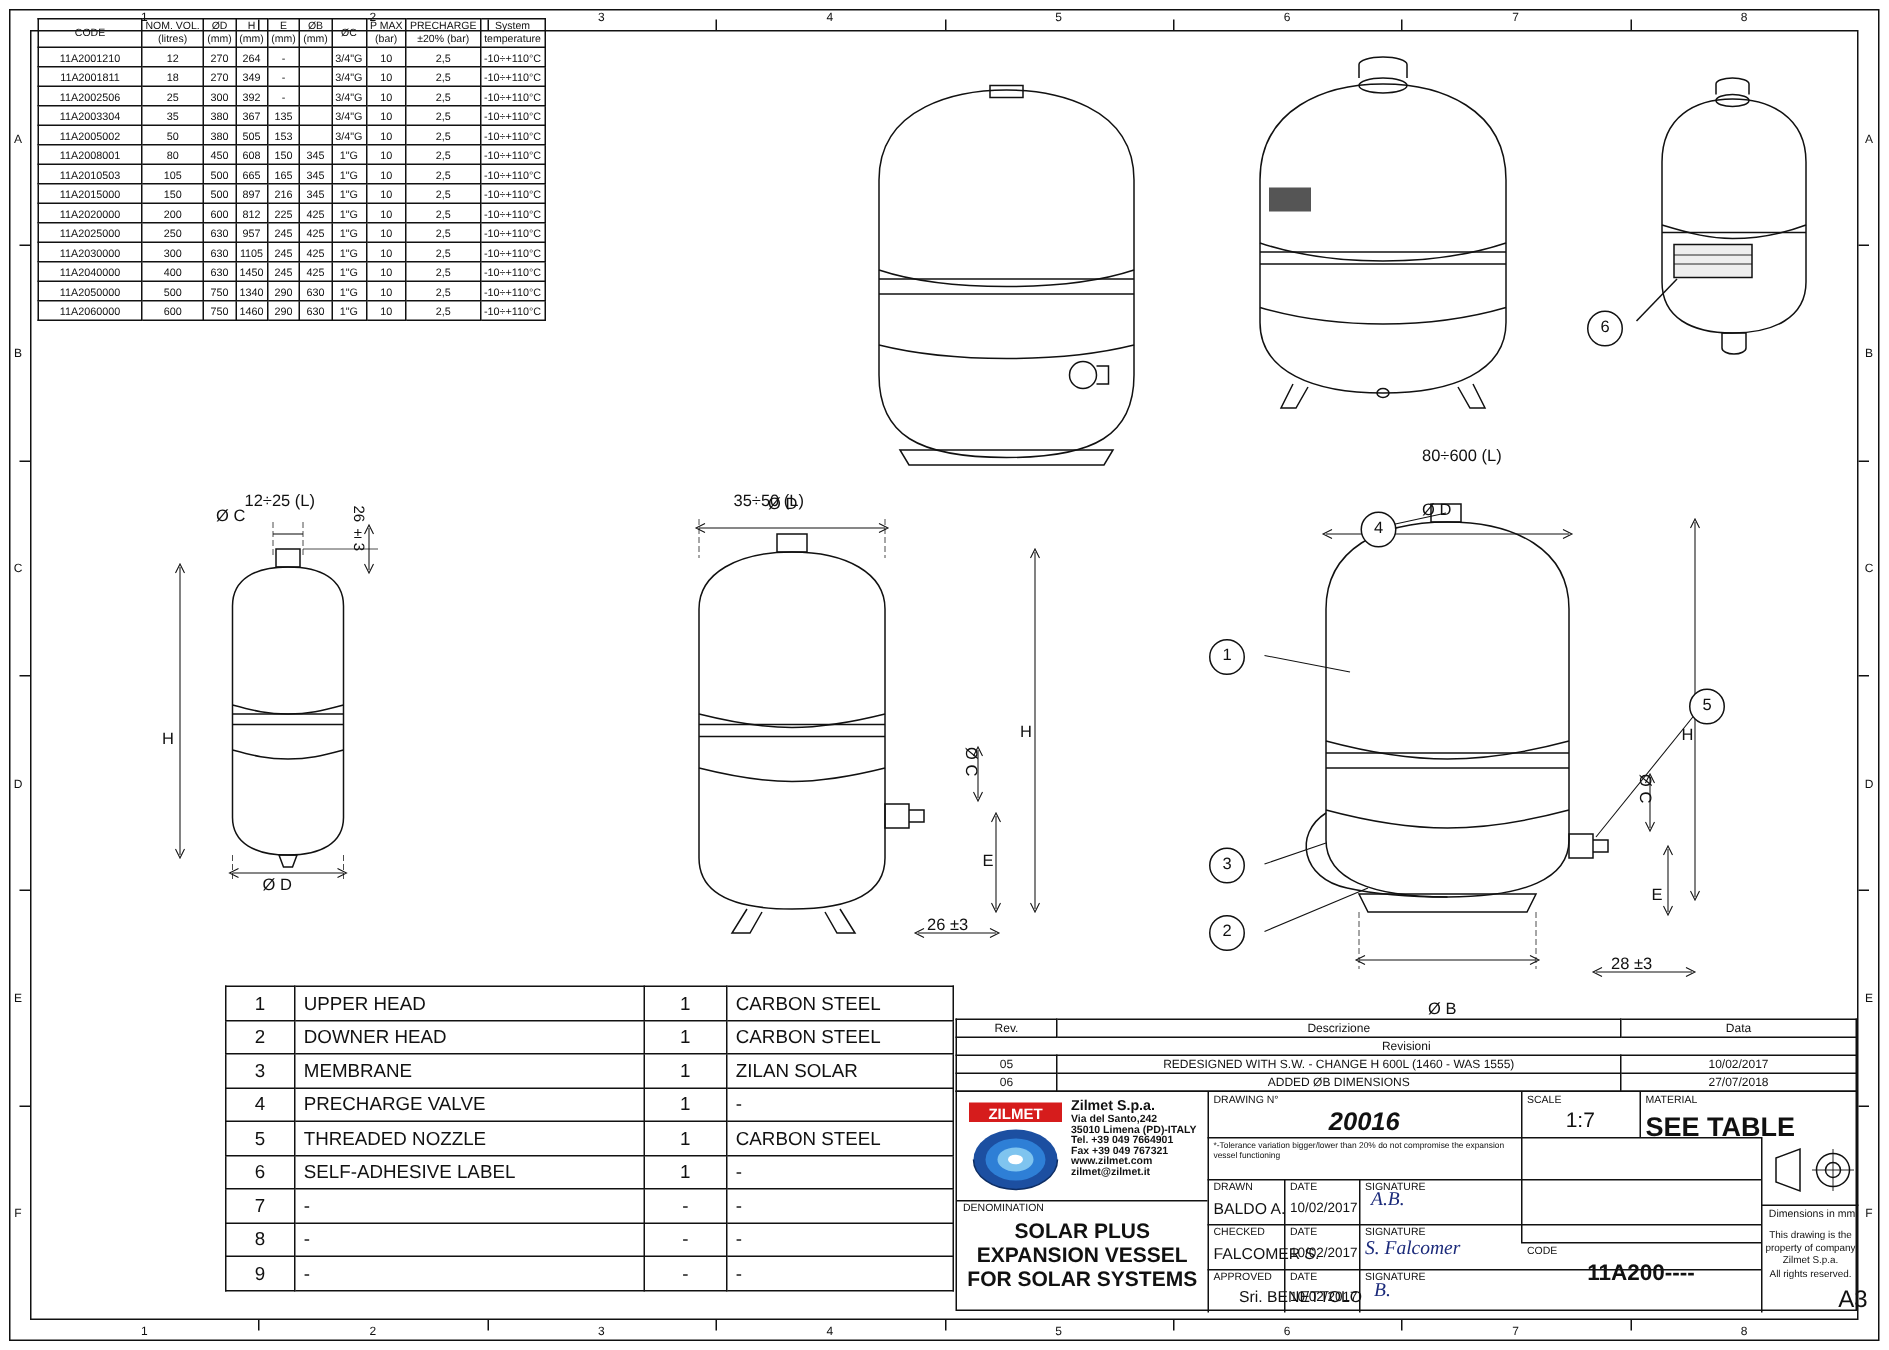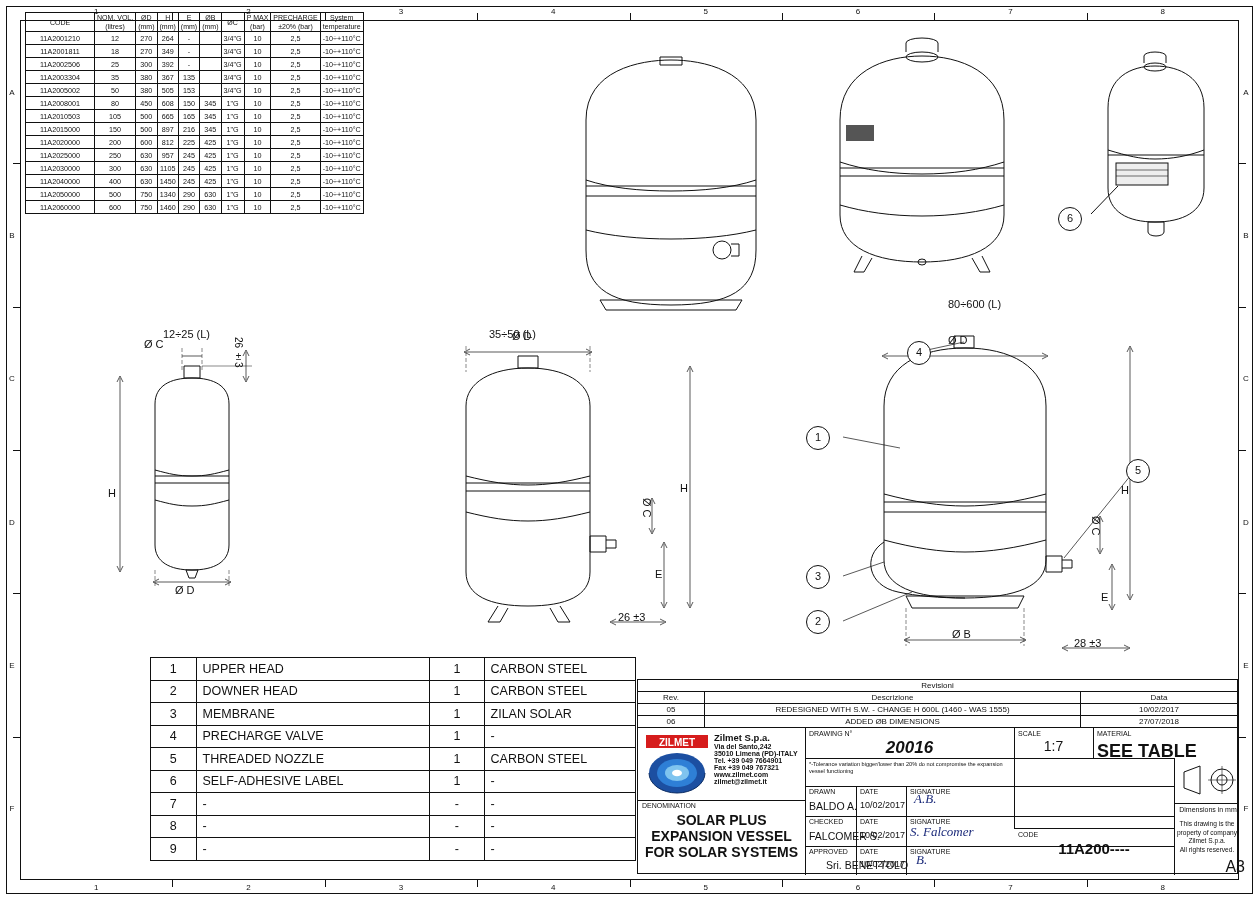--- a/index.html
+++ b/index.html
@@ -443,21 +443,21 @@
   <div class="dim" style="left:108px; top:487px;">H</div>
   <div class="dim-s" style="left:233px; top:337px; writing-mode:vertical-rl; font-size:10px;">26 ±3</div>
 
   <div class="dim" style="left:512px; top:330px;">Ø D</div>
   <div class="dim" style="left:641px; top:498px; writing-mode:vertical-rl;">Ø C</div>
   <div class="dim" style="left:680px; top:482px;">H</div>
   <div class="dim" style="left:655px; top:568px;">E</div>
   <div class="dim" style="left:618px; top:611px;">26 ±3</div>
 
   <div class="dim" style="left:948px; top:334px;">Ø D</div>
-  <div class="dim" style="left:952px; top:628px;">Ø B</div>
+  <div class="dim" style="left:952px; top:667px;">Ø B</div>
   <div class="dim" style="left:1090px; top:516px; writing-mode:vertical-rl;">Ø C</div>
   <div class="dim" style="left:1121px; top:484px;">H</div>
   <div class="dim" style="left:1101px; top:591px;">E</div>
   <div class="dim" style="left:1074px; top:637px;">28 ±3</div>
 
   <div class="balloon" style="left:1058px; top:207px;">6</div>
   <div class="balloon" style="left:806px; top:426px;">1</div>
   <div class="balloon" style="left:806px; top:610px;">2</div>
   <div class="balloon" style="left:806px; top:565px;">3</div>
   <div class="balloon" style="left:907px; top:341px;">4</div>
@@ -518,27 +518,27 @@
           <td class="c-den">-</td>
           <td class="c-qty">-</td>
           <td class="c-mat">-</td>
         </tr>
       </tbody>
   </table>
 
   <table class="rev">
     <tbody>
       <tr>
-          <td colspan="3" class="t">Revisioni</td>
-        </tr>
-      <tr>
         <td style="width:60px;">Rev.</td>
         <td>Descrizione</td>
         <td style="width:150px;">Data</td>
       </tr>
+      <tr>
+          <td colspan="3" class="t">Revisioni</td>
+        </tr>
       <tr>
         <td>05</td>
         <td>REDESIGNED WITH S.W. - CHANGE H 600L (1460 - WAS 1555)</td>
         <td>10/02/2017</td>
       </tr>
       <tr>
         <td>06</td>
         <td>ADDED ØB DIMENSIONS</td>
         <td>27/07/2018</td>
       </tr>

